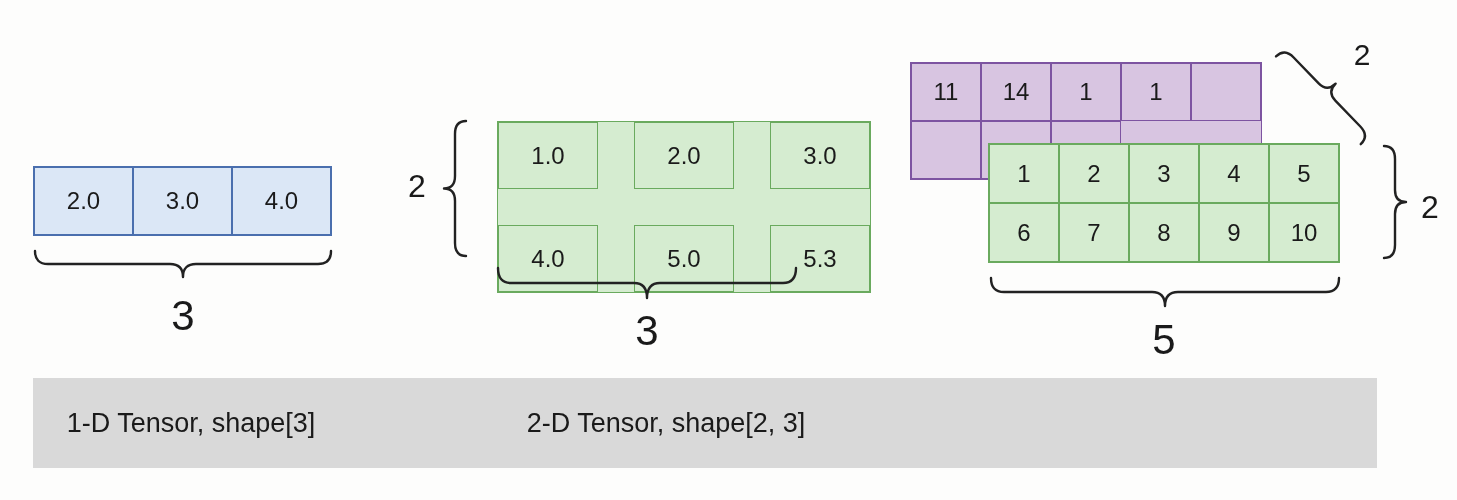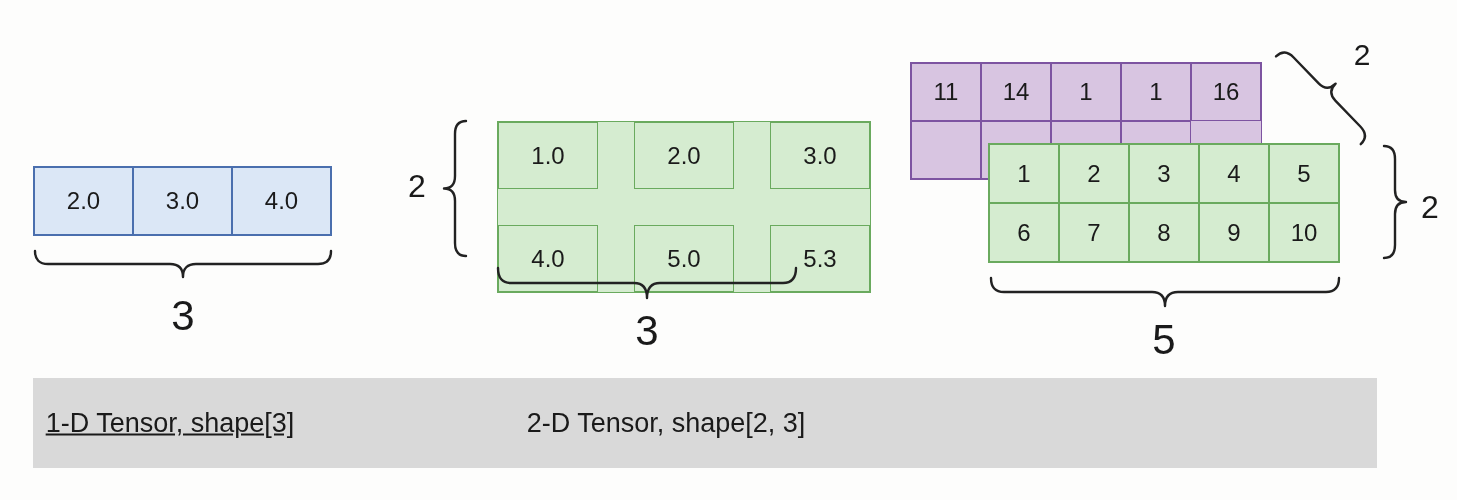--- a/index.html
+++ b/index.html
@@ -47,21 +47,21 @@
   .dim-sm{font-size:30px;}
 
   .caption-bar{
     position:absolute;left:33px;top:378px;width:1344px;height:90px;
     background:var(--caption-bar-bg);z-index:3;
   }
   .caption{
     position:absolute;top:423px;transform:translate(-50%,-50%);
     font-size:27px;color:var(--text);white-space:nowrap;z-index:4;
   }
-  .cap-1{left:170px;text-decoration:underline;} .cap-2{left:666px;} .cap-3{left:1175px;}
+  .cap-1{left:191px;} .cap-2{left:666px;} .cap-3{left:1175px;}
 </style>
 </head>
 <body>
 
 <div class="canvas">
 
   <div class="grid blue grid-1d">
     <div class="cell">2.0</div>
     <div class="cell">3.0</div>
     <div class="cell">4.0</div>
@@ -86,21 +86,20 @@
   <svg class="brace" style="left:497px;top:267px;" width="300" height="32" viewBox="0 0 300 32">
     <path d="M1,1 Q1,16 14,16 L137,16 Q150,16 150,31 Q150,16 163,16 L286,16 Q299,16 299,1"></path>
   </svg>
   <div class="dim-label dim-big" style="left:647px;top:331px;">3</div>
 
   <div class="grid purple grid-3d-back">
     <div class="cell">11</div>
     <div class="cell">14</div>
     <div class="cell">1</div>
     <div class="cell">1</div>
-    <div class="cell">16</div>
     <div class="cell"></div>
     <div class="cell"></div>
     <div class="cell"></div>
     <div class="cell"></div>
   </div>
 
   <div class="grid green grid-3d-front">
     <div class="cell">1</div>
     <div class="cell">2</div>
     <div class="cell">3</div>

